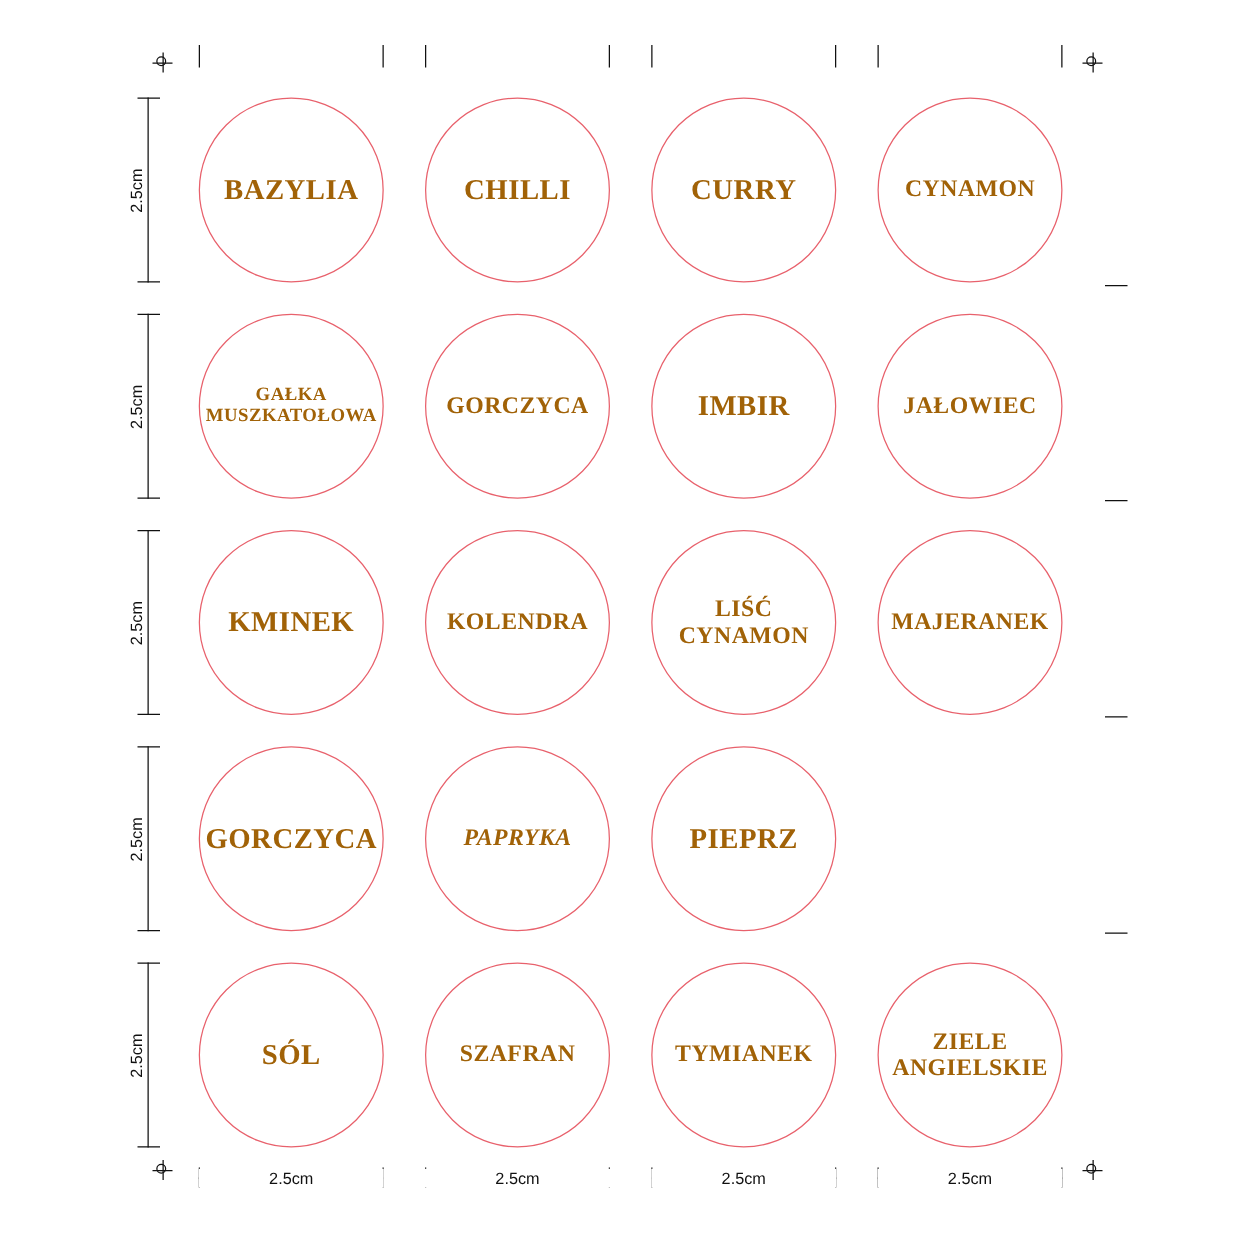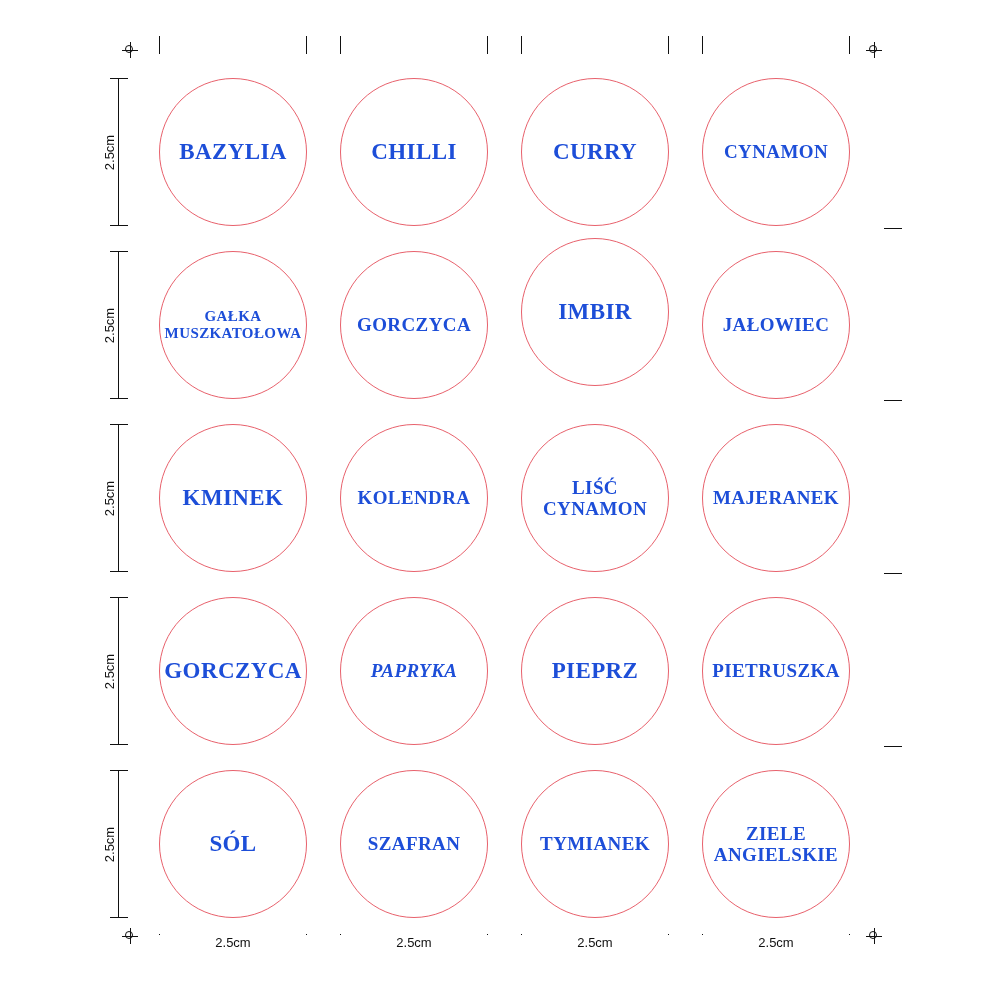--- a/index.html
+++ b/index.html
@@ -86,21 +86,21 @@
     border-radius: 50%;
     box-sizing: border-box;
     display: flex;
     align-items: center;
     justify-content: center;
     text-align: center;
   }
   .label-text {
     font-family: "Liberation Serif", serif;
     font-weight: bold;
-    color: #1d4ed8;
+    color: #a16207;
     line-height: 1.12;
     letter-spacing: 0.4px;
     padding: 0 8px;
     box-sizing: border-box;
   }
   .fs-lg { font-size: 23px; }
   .fs-md { font-size: 19px; }
   .fs-sm { font-size: 19px; }
   .fs-xs { font-size: 15px; }
 </style>
@@ -219,21 +219,21 @@
   <div class="label-circle" style="left:702px; top:78px;">
     <span class="label-text fs-md">CYNAMON</span>
   </div>
 
   <div class="label-circle" style="left:340px; top:251px;">
     <span class="label-text fs-md">GORCZYCA</span>
   </div>
   <div class="label-circle" style="left:159px; top:251px;">
     <span class="label-text fs-xs">GAŁKA MUSZKATOŁOWA</span>
   </div>
-  <div class="label-circle" style="left:521px; top:238px;">
+  <div class="label-circle" style="left:521px; top:251px;">
     <span class="label-text fs-lg">IMBIR</span>
   </div>
   <div class="label-circle" style="left:702px; top:251px;">
     <span class="label-text fs-md">JAŁOWIEC</span>
   </div>
 
   <div class="label-circle" style="left:159px; top:424px;">
     <span class="label-text fs-lg">KMINEK</span>
   </div>
   <div class="label-circle" style="left:340px; top:424px;">
@@ -248,23 +248,20 @@
 
   <div class="label-circle" style="left:159px; top:597px;">
     <span class="label-text fs-lg">GORCZYCA</span>
   </div>
   <div class="label-circle" style="left:340px; top:597px;font-style:italic;">
     <span class="label-text fs-md">PAPRYKA</span>
   </div>
   <div class="label-circle" style="left:521px; top:597px;">
     <span class="label-text fs-lg">PIEPRZ</span>
   </div>
-  <div class="label-circle" style="left:702px; top:597px;">
-    <span class="label-text fs-sm">PIETRUSZKA</span>
-  </div>
 
   <div class="label-circle" style="left:159px; top:770px;">
     <span class="label-text fs-lg">SÓL</span>
   </div>
   <div class="label-circle" style="left:340px; top:770px;">
     <span class="label-text fs-md">SZAFRAN</span>
   </div>
   <div class="label-circle" style="left:521px; top:770px;">
     <span class="label-text fs-md">TYMIANEK</span>
   </div>

